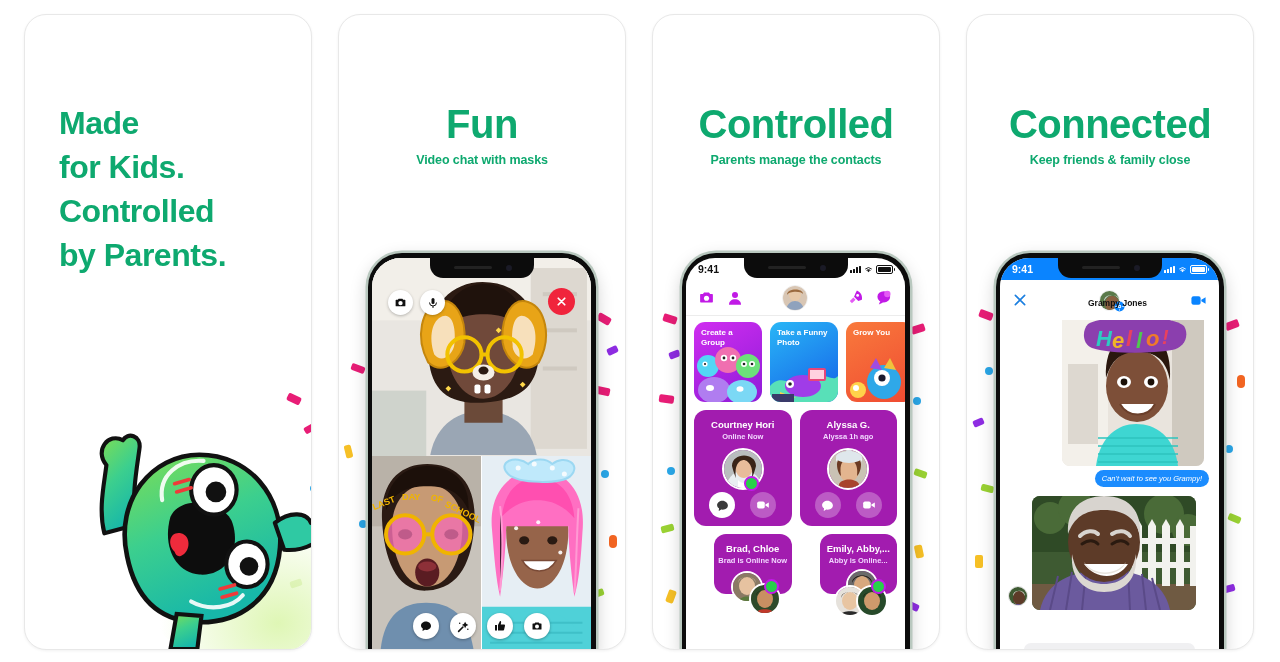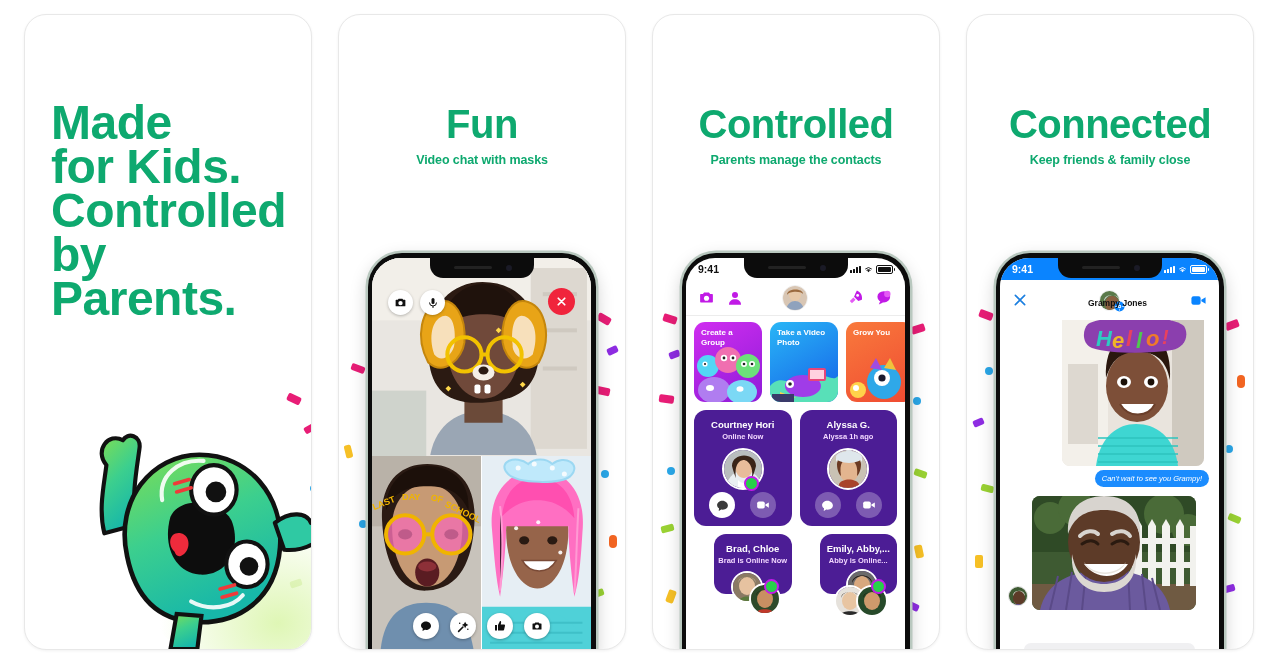--- a/index.html
+++ b/index.html
@@ -13,21 +13,21 @@
     position:relative;width:286px;height:634px;background:#fff;
     border:1px solid #e8e8e8;border-top-left-radius:22px;border-top-right-radius:22px;
     border-bottom-left-radius:22px;border-bottom-right-radius:22px;
     overflow:hidden;box-shadow:0 1px 3px rgba(0,0,0,.06);flex:none;
   }
   
   .headline{
     position:absolute;left:0;right:0;text-align:center;
     color:#0ea96f;font-weight:bold;letter-spacing:-.5px;
   }
-  .p1 .headline{text-align:left;left:26px;right:12px;top:86px;font-size:48px;line-height:44px;}
+  .p1 .headline{text-align:left;left:34px;right:12px;top:86px;font-size:32px;line-height:44px;}
   .p1 .headline .ln{display:block;}
   .p2 .headline,.p3 .headline,.p4 .headline{top:88px;font-size:40px;line-height:42px;}
   .sub{
     position:absolute;left:0;right:0;top:138px;text-align:center;
     color:#0ea96f;font-size:12.5px;font-weight:bold;letter-spacing:-.1px;
   }
   
   .bg{position:absolute;inset:0;overflow:hidden;}
   .conf{position:absolute;}
   .conf.rect{border-radius:2px;}
@@ -73,21 +73,21 @@
   .toolbar{position:absolute;left:0;right:0;bottom:14px;display:flex;justify-content:center;gap:11px;z-index:20;}
   .tb{width:26px;height:26px;border-radius:50%;background:#fff;display:flex;align-items:center;justify-content:center;box-shadow:0 1px 3px rgba(0,0,0,.3);}
   
   .m-head{position:absolute;top:22px;left:0;right:0;height:36px;display:flex;align-items:center;justify-content:space-between;padding:0 12px;box-sizing:border-box;border-bottom:1px solid #ececec;background:#fff;z-index:20;}
   .m-head .grp{display:flex;align-items:center;gap:12px;}
   .m-avatar{width:24px;height:24px;border-radius:50%;overflow:hidden;border:1px solid #eee;}
   .cardrow{position:absolute;top:64px;left:8px;right:0;display:flex;gap:8px;}
   .bigcard{width:68px;height:80px;border-radius:11px;position:relative;overflow:hidden;flex:none;padding:6px 7px;box-sizing:border-box;}
   .bigcard .ct{position:relative;z-index:3;color:#fff;font-size:8px;font-weight:bold;line-height:10px;}
   .contacts{position:absolute;top:152px;left:8px;right:8px;display:grid;grid-template-columns:1fr 1fr;gap:8px;}
-  .cc{background:#4c1d95;border-radius:12px;height:116px;position:relative;display:flex;flex-direction:column;align-items:center;padding-top:9px;box-sizing:border-box;}
+  .cc{background:#a21caf;border-radius:12px;height:116px;position:relative;display:flex;flex-direction:column;align-items:center;padding-top:9px;box-sizing:border-box;}
   .cc.short{height:60px;margin-left:20px;}
   .cc .nm{color:#fff;font-size:9.5px;font-weight:bold;}
   .cc .st{color:#f2d7ff;font-size:7.5px;font-weight:bold;margin-top:2px;}
   .cc .pa{width:38px;height:38px;border-radius:50%;border:2.5px solid #fff;overflow:hidden;margin-top:7px;position:relative;}
   .dot{position:absolute;width:11px;height:11px;background:#27d04a;border:2px solid #c31aea;border-radius:50%;}
   .ccbtns{position:absolute;bottom:8px;left:0;right:0;display:flex;justify-content:space-around;padding:0 8px;box-sizing:border-box;}
   .ccb{width:26px;height:26px;border-radius:50%;background:rgba(255,255,255,.28);display:flex;align-items:center;justify-content:center;}
   .ccb.solid{background:#fff;}
   .dual{position:relative;width:52px;height:40px;margin-top:6px;}
   .dual .pa2{position:absolute;width:28px;height:28px;border-radius:50%;border:2.5px solid #fff;overflow:hidden;}
@@ -425,21 +425,21 @@
               <g fill="#222">
                   <circle cx="30" cy="14" r="1.4"></circle>
                   <circle cx="39" cy="14" r="1.4"></circle>
                   <circle cx="50" cy="20" r="1.3"></circle>
                   <circle cx="58" cy="20" r="1.3"></circle>
                   <circle cx="11" cy="20" r="1.1"></circle>
                 </g>
             </svg>
           </div>
           <div class="bigcard" style="background:linear-gradient(150deg,#29b6f6,#1560e8);">
-            <div class="ct">Take a Video Photo</div>
+            <div class="ct">Take a Funny Photo</div>
             <svg style="position:absolute;left:0;bottom:0;width:100%;height:50px;" viewBox="0 0 68 50">
               <path d="M0 34 C14 18 26 42 40 28 C52 16 62 32 68 24 L68 50 L0 50 Z" fill="#58e0b8"></path>
               <ellipse cx="33" cy="34" rx="18" ry="11" fill="#a03ce8"></ellipse>
               <rect x="38" y="16" width="18" height="13" rx="2" fill="#e8457a"></rect>
               <rect x="40" y="18" width="14" height="9" fill="#ffd1e0"></rect>
               <circle cx="20" cy="32" r="4" fill="#fff"></circle>
                 <circle cx="20" cy="32" r="1.8" fill="#222"></circle>
               <path d="M10 40 L26 46 L10 46 Z" fill="#ffd34a"></path>
               <rect x="2" y="42" width="22" height="8" fill="#3a3a6a"></rect>
             </svg>

